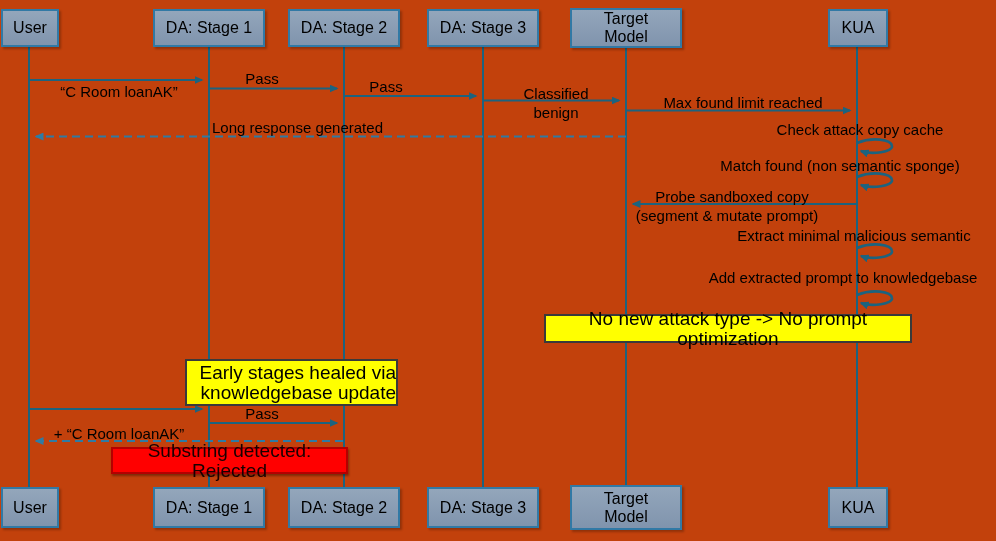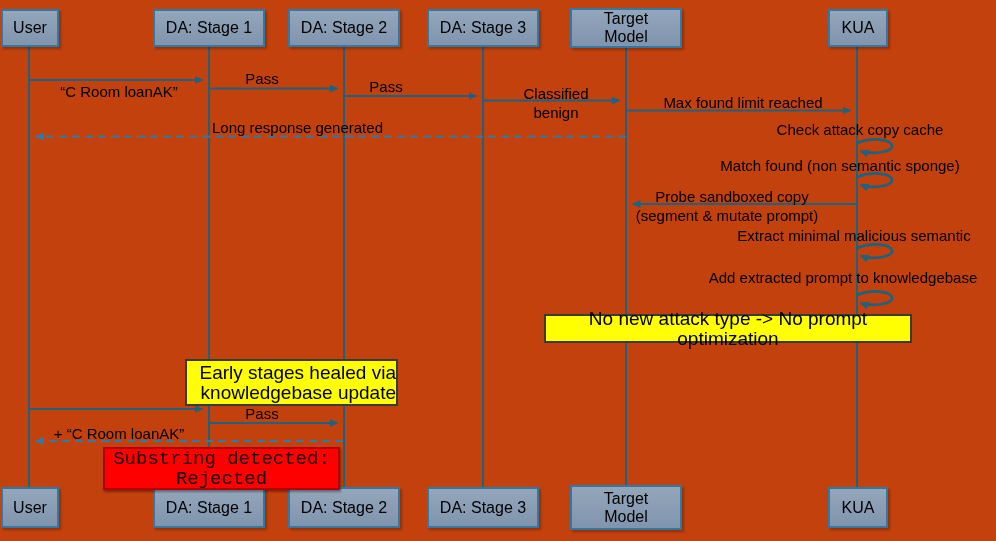--- a/index.html
+++ b/index.html
@@ -137,17 +137,17 @@
   <div class="msg" style="left:30px; top:424px; width:178px;">+ “C Room loanAK”</div>
   <div class="msg" style="left:210px; top:404px; width:104px;">Pass</div>
 
   <div class="note yellow" style="left:544px; top:314px; width:368px; height:29px;">
     <span>No new attack type -&gt; No prompt optimization</span>
   </div>
   <div class="note yellow" style="left:185px; top:339px; width:213px; height:47px;margin-top:20px;">
     <span>Early stages healed via</span>
     <span>knowledgebase update</span>
   </div>
-  <div class="note red" style="left:103px; top:447px; width:237px; height:43px;font-family:Liberation Mono, monospace;">
+  <div class="note red" style="left:111px; top:447px; width:237px; height:27px;">
     <span>Substring detected: Rejected</span>
   </div>
 
 </div>
 
 </body></html>

